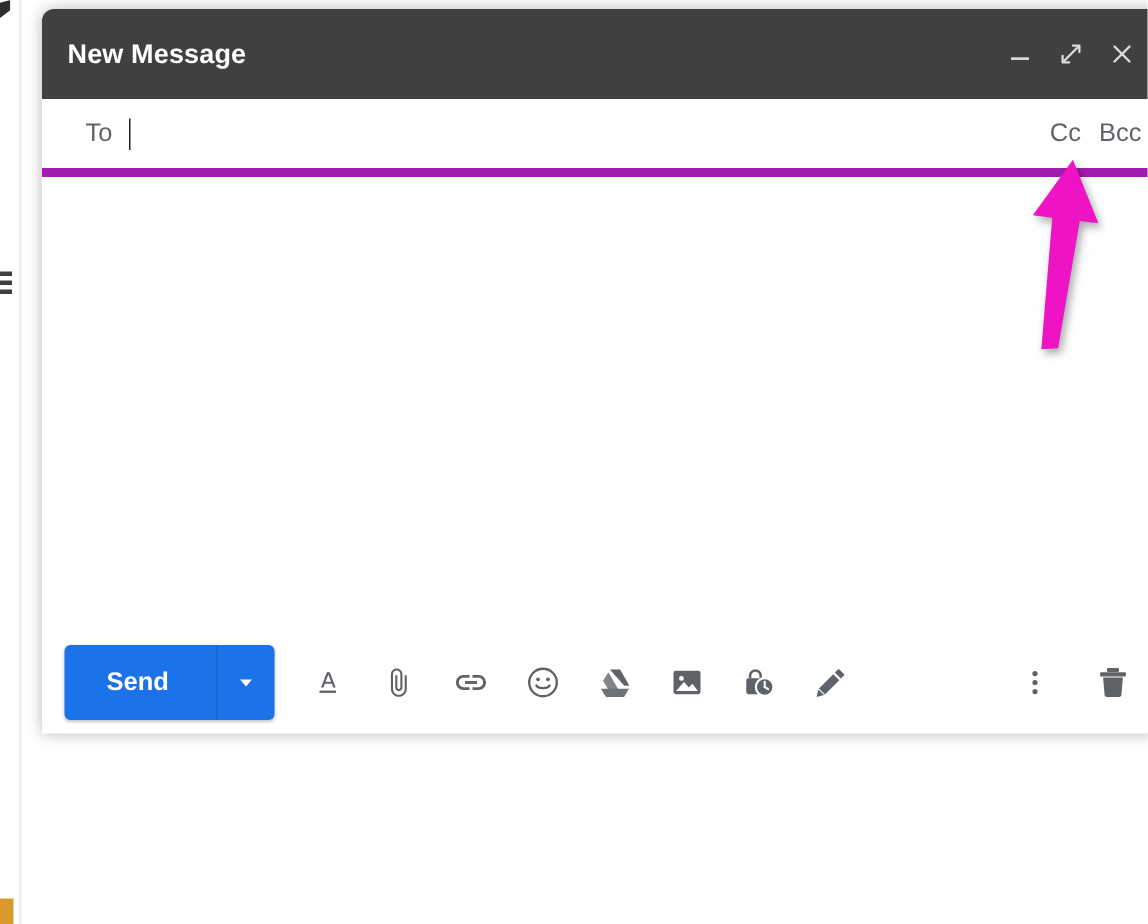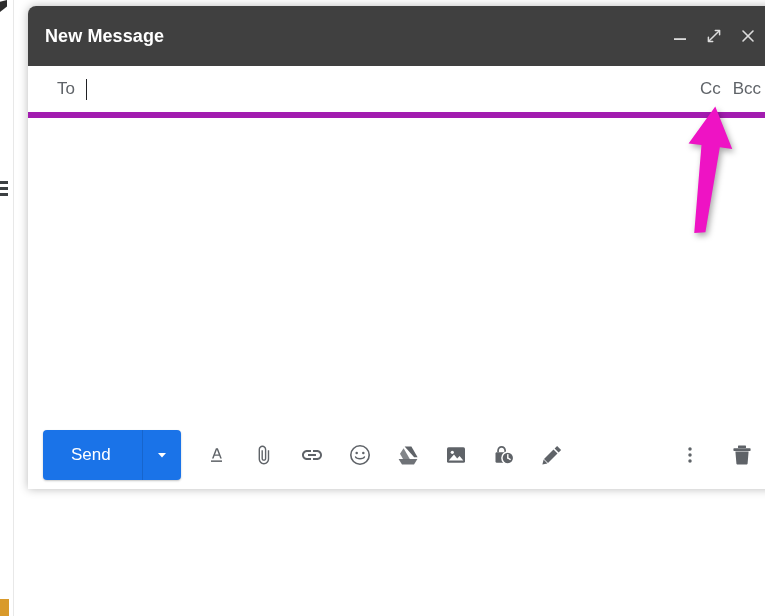--- a/index.html
+++ b/index.html
@@ -167,21 +167,21 @@
     background: #1a73e8;
     box-shadow: 0 1px 2px rgba(60,64,67,0.3);
   }
   #send-button {
     padding: 0 31px 0 28px;
     height: 100%;
     display: flex;
     align-items: center;
     color: #ffffff;
     font-size: 17px;
-    font-weight: normal;
+    font-weight: bold;
     cursor: pointer;
     border-right: 1px solid #1765cc;
   }
   #send-options-button {
     width: 38px;
     height: 100%;
     display: flex;
     align-items: center;
     justify-content: center;
     cursor: pointer;

